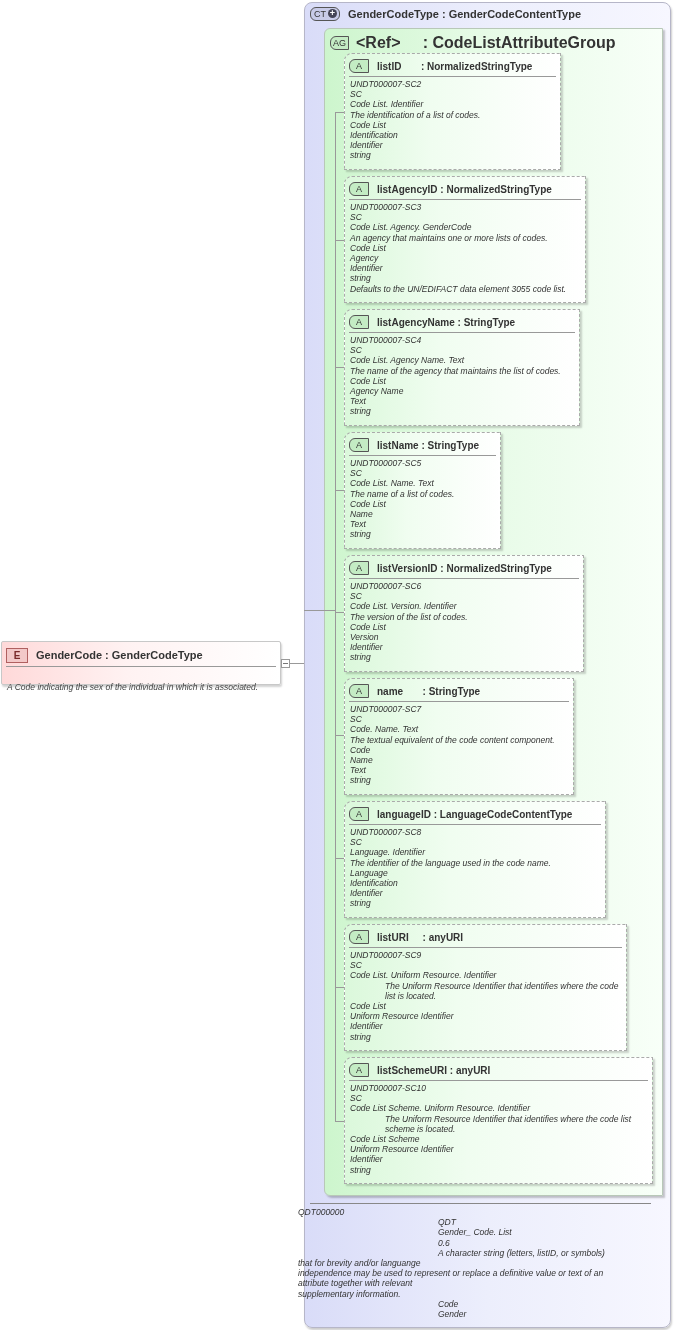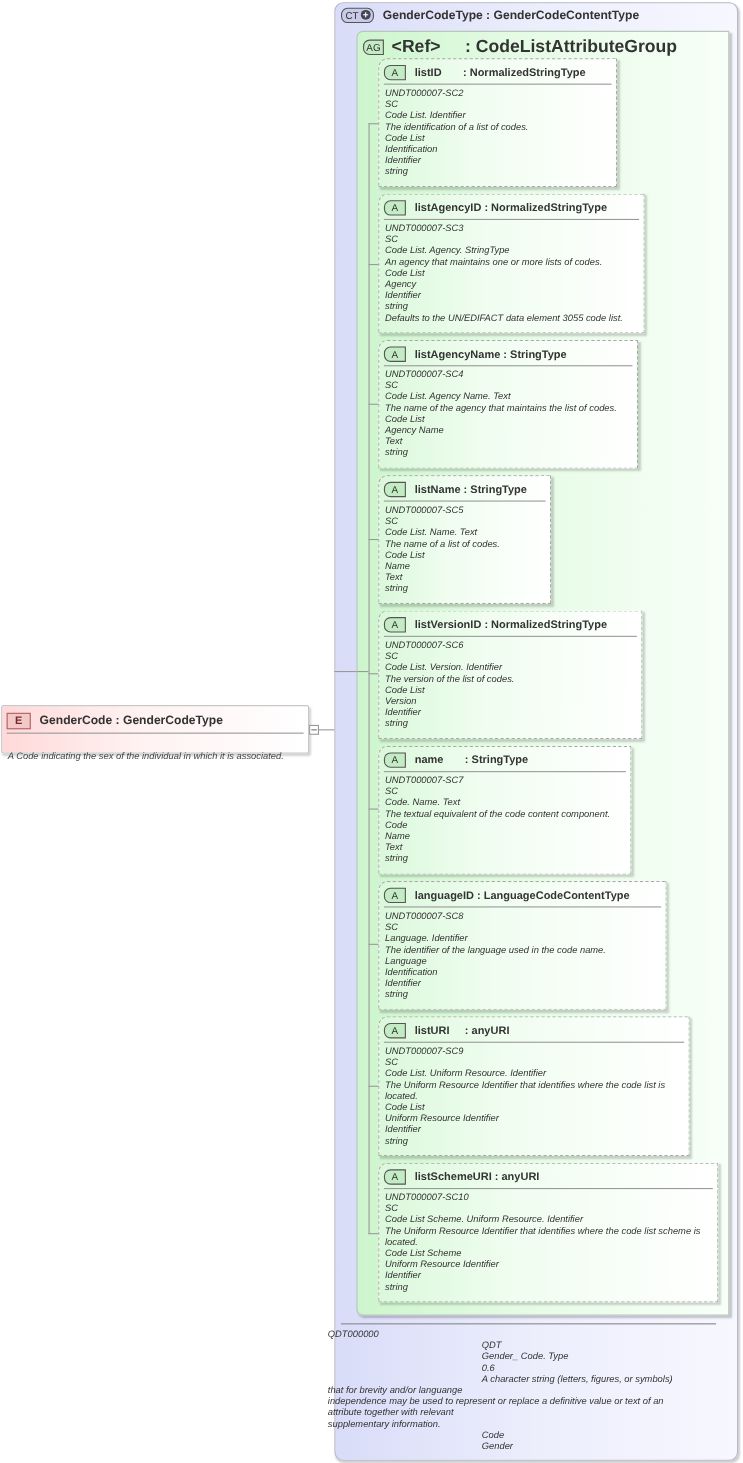--- a/index.html
+++ b/index.html
@@ -47,21 +47,21 @@
   .attr { position:absolute; left:344px; border:1px dashed #aaa; border-radius:8px 0 0 0;
           background:linear-gradient(to right,#dbf8db 0%,#f0fdf0 40%,#ffffff 100%);
           box-shadow:2px 2px 2px rgba(0,0,0,0.18); box-sizing:border-box; }
   .attr .ahdr { position:absolute; left:4px; top:5px; display:flex; align-items:center; }
   .badge-a { width:18px; height:12px; border:1px solid #555; border-radius:6px 0 0 6px; background:#c4ecc4;
              font-size:9px; line-height:12px; text-align:center; color:#333; margin-right:8px; }
   .attr .atitle { font-size:10px; font-weight:bold; color:#333; white-space:pre; }
   .attr .arule { position:absolute; left:4px; right:4px; top:22px; border-top:1px solid #999; }
   .attr .alines { position:absolute; left:5px; top:25px; right:3px; font-size:8.5px; line-height:10.2px; font-style:italic; color:#333; }
   .attr .alines div { white-space:nowrap; }
-  .attr .alines div.wrap { white-space:normal; }
+  .attr .alines div.wrap { white-space:normal;margin-left:35px; }
 
   
   .ct-rule { position:absolute; left:310px; width:341px; top:1203px; border-top:1px solid #888; }
   .ct-doc { position:absolute; left:298px; top:1207px; width:340px; font-size:8.5px; line-height:10.2px; font-style:italic; color:#333; }
   .ct-doc .ind { padding-left:140px; }
 </style>
 </head>
 <body>
 
 <div class="elem">
@@ -115,21 +115,21 @@
 
 <div class="attr" style="top:176px; width:242px; height:127px;">
   <div class="ahdr">
     <span class="badge-a">A</span>
     <span class="atitle">listAgencyID : NormalizedStringType</span>
   </div>
   <div class="arule"></div>
   <div class="alines">
     <div>UNDT000007-SC3</div>
     <div>SC</div>
-    <div>Code List. Agency. StringType</div>
+    <div>Code List. Agency. GenderCode</div>
     <div>An agency that maintains one or more lists of codes.</div>
     <div>Code List</div>
     <div>Agency</div>
     <div>Identifier</div>
     <div>string</div>
     <div>Defaults to the UN/EDIFACT data element 3055 code list.</div>
   </div>
 </div>
 <div class="hline" style="left:335px; top:240px; width:9px;"></div>
 
@@ -263,22 +263,22 @@
     <div>Identifier</div>
     <div>string</div>
   </div>
 </div>
 <div class="hline" style="left:335px; top:1121px; width:9px;"></div>
 
 <div class="ct-rule"></div>
 <div class="ct-doc">
   <div>QDT000000</div>
   <div class="ind">QDT</div>
-  <div class="ind">Gender_ Code. Type</div>
+  <div class="ind">Gender_ Code. List</div>
   <div class="ind">0.6</div>
-  <div class="ind">A character string (letters, figures, or symbols)</div>
+  <div class="ind">A character string (letters, listID, or symbols)</div>
   <div>that for brevity and/or languange</div>
   <div>independence may be used to represent or replace a definitive value or text of an</div>
   <div>attribute together with relevant</div>
   <div>supplementary information.</div>
   <div class="ind">Code</div>
   <div class="ind">Gender</div>
 </div>
 
 </body></html>

